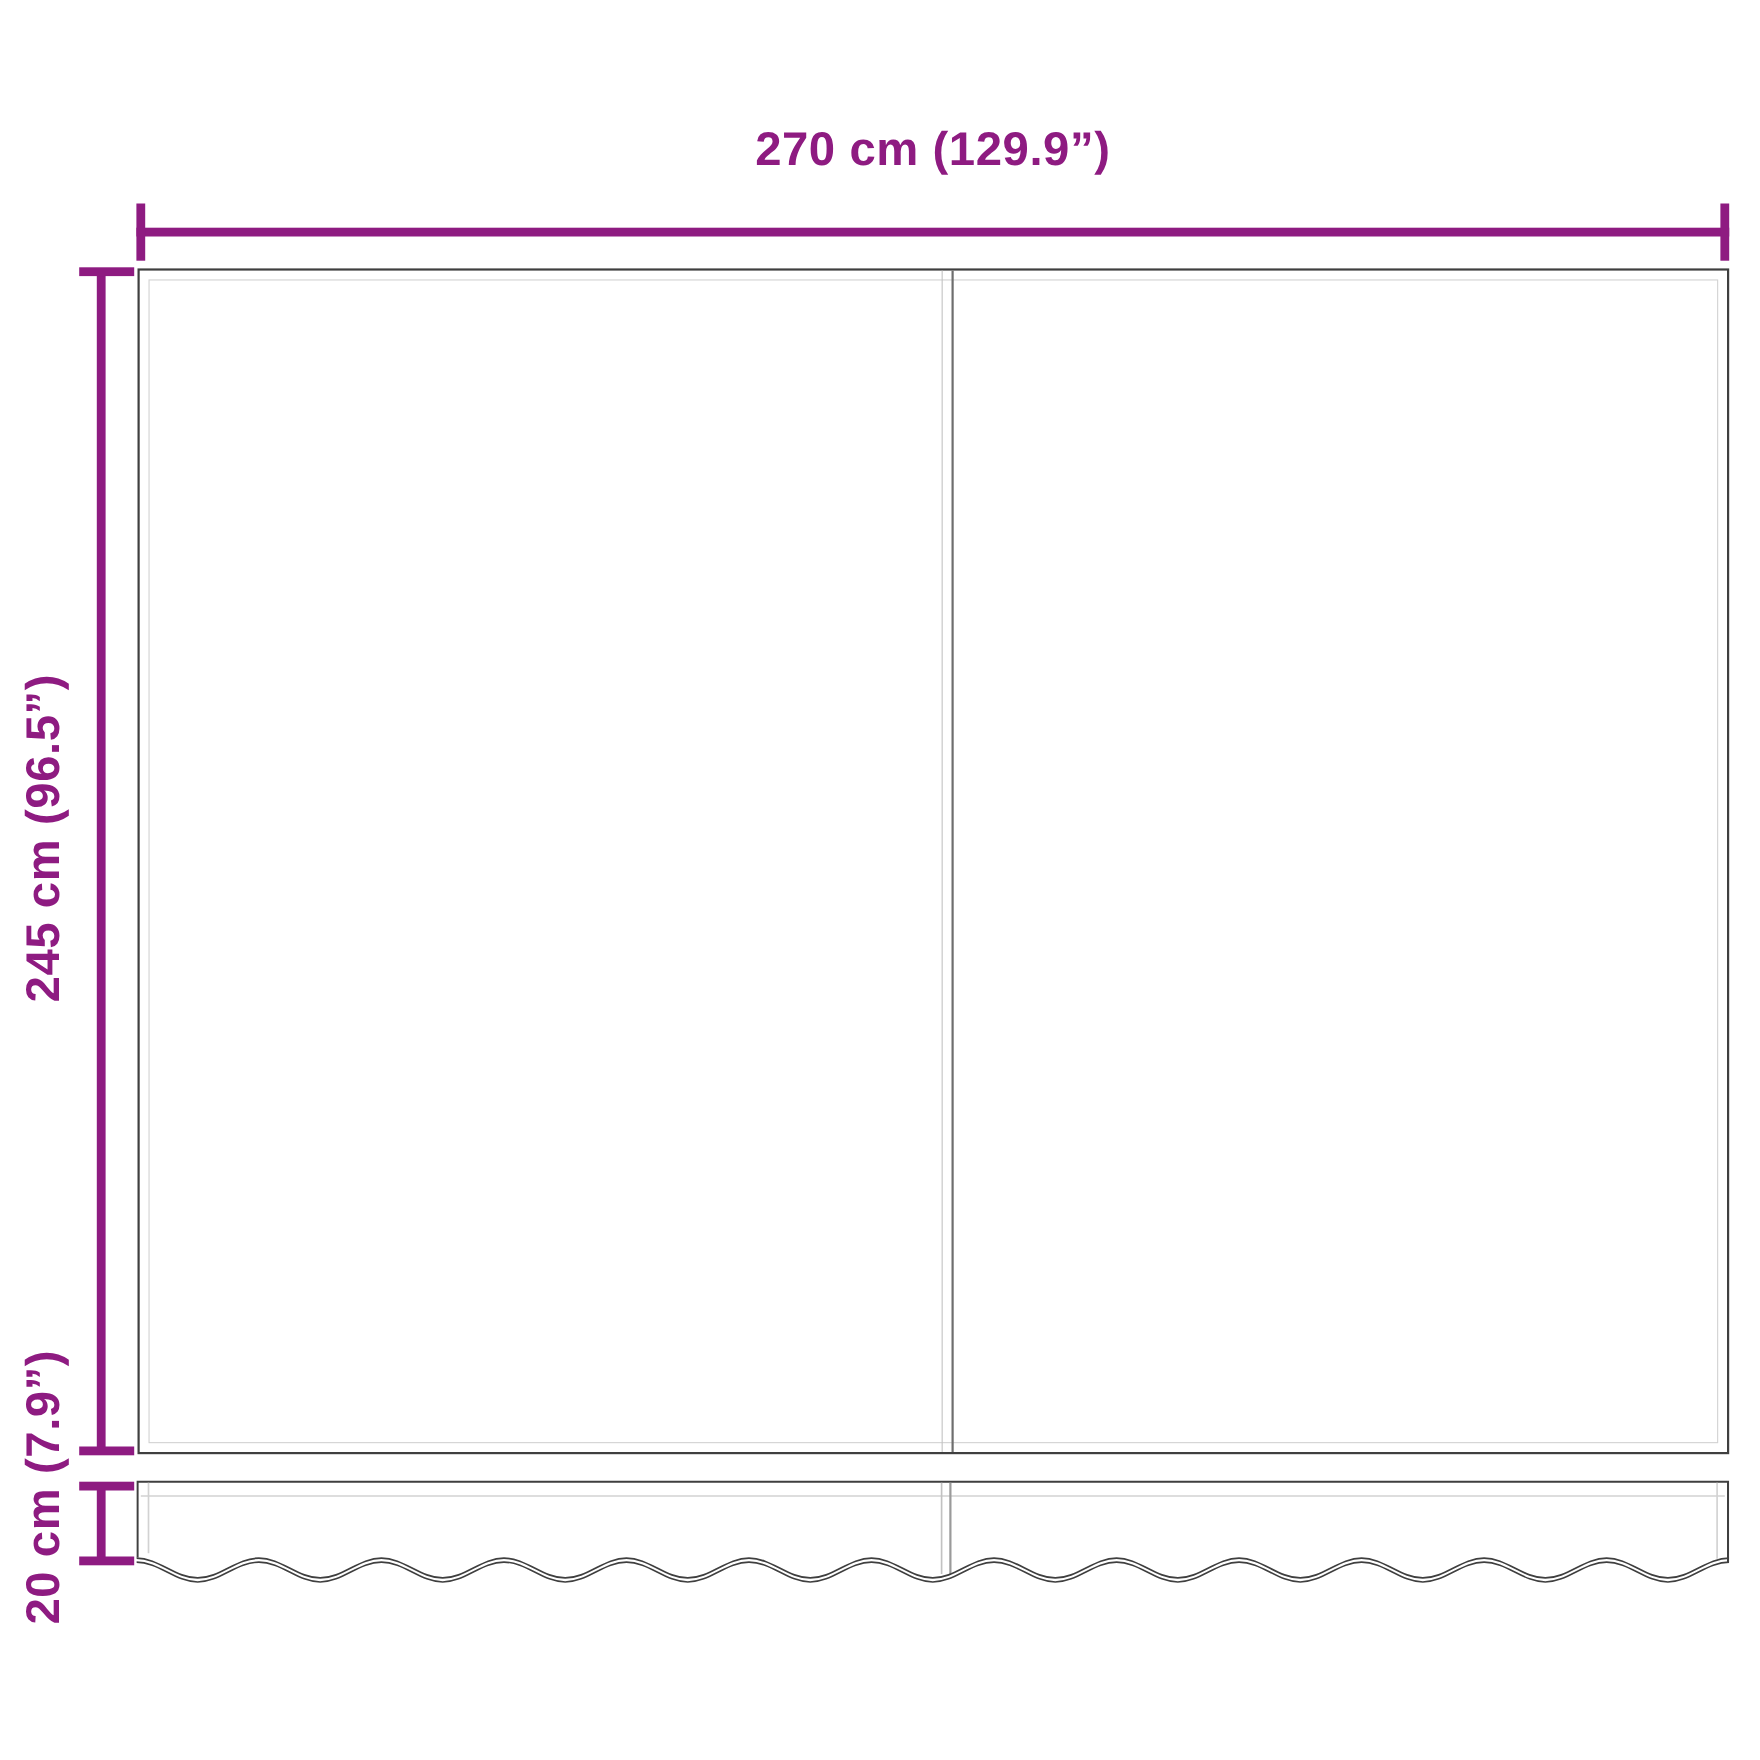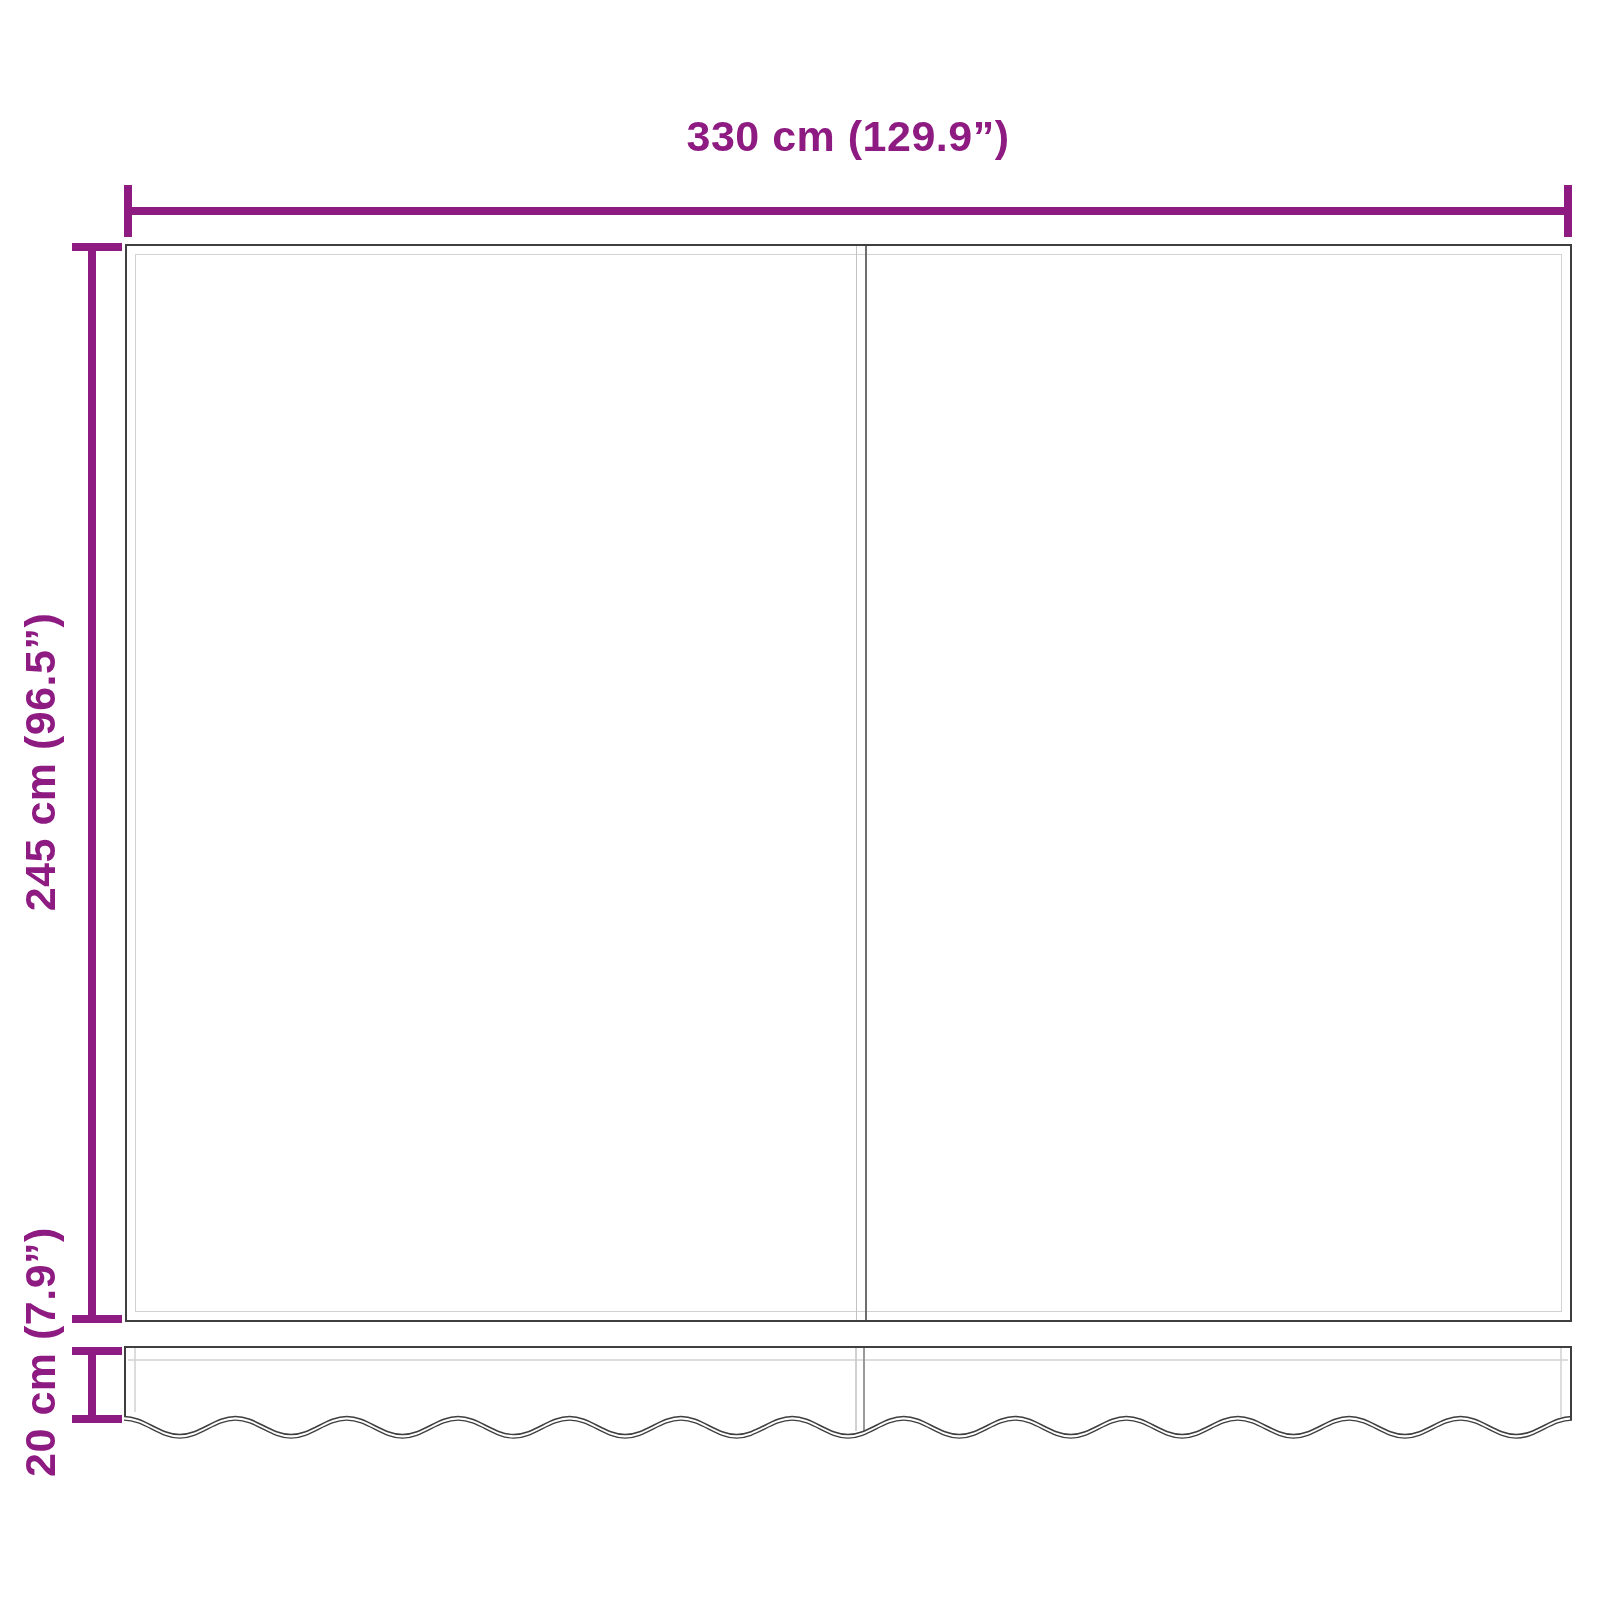--- a/index.html
+++ b/index.html
@@ -94,21 +94,21 @@
     position:absolute;
     left:124px;top:1346px;
     width:1448px;height:100px;
   }
 </style>
 </head>
 <body>
 
 <div class="canvas">
 
-  <div class="dim-label dim-label-top">330 cm (129.9”)</div>
+  <div class="dim-label dim-label-top">270 cm (129.9”)</div>
   <div class="dim-line-h">
     <div class="tick start"></div>
     <div class="tick end"></div>
   </div>
 
   <div class="dim-label dim-label-height">245 cm (96.5”)</div>
   <div class="dim-line-v dim-v-245">
     <div class="tick start"></div>
     <div class="tick end"></div>
   </div>

